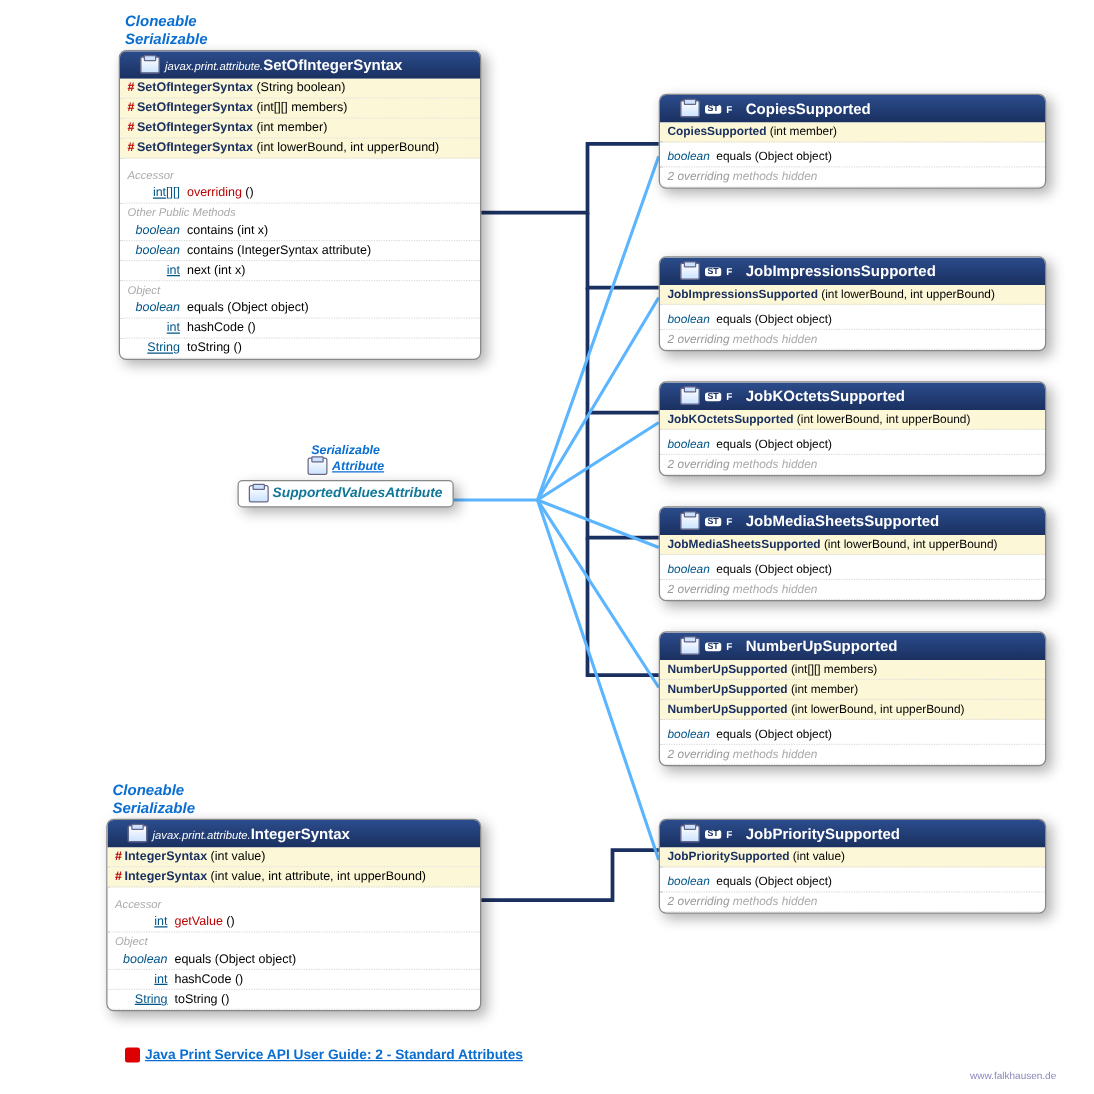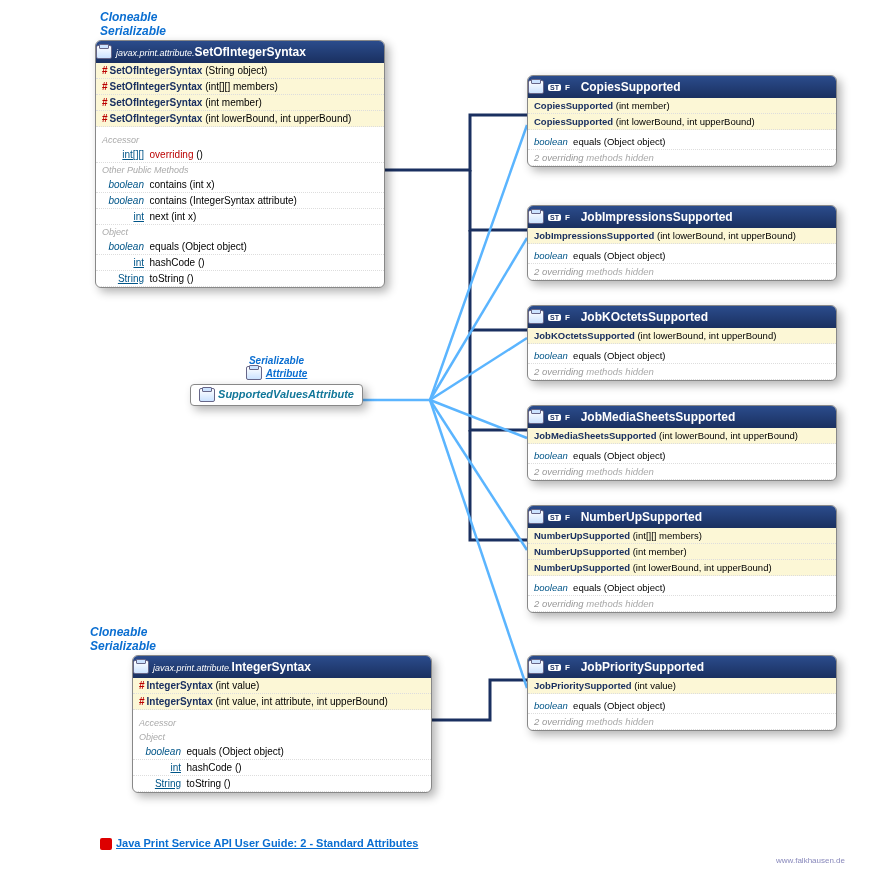--- a/index.html
+++ b/index.html
@@ -1,20 +1,20 @@
 <!DOCTYPE html>
 <html><head>
 <meta charset="utf-8">
 <style>
   * { box-sizing: border-box; margin: 0; padding: 0; }
   body { font-family: Arial, sans-serif; font-size: 10px; width: 875px; height: 875px; position: relative; background: #fff; }
   .canvas { position: relative; width: 875px; height: 875px; }
   .conn-svg { position: absolute; top: 0; left: 0; width: 875px; height: 875px; pointer-events: none; z-index: 1; }
   .box { position: absolute; border: 1px solid #888; border-radius: 6px; background: #fff; box-shadow: 4px 4px 10px rgba(0,0,0,0.3); z-index: 2; overflow: hidden; }
-  .box-header { background: linear-gradient(to bottom, #2b4c8c, #1a3060); color: #fff; font-weight: bold; padding: 4px 0; display: flex; align-items: center; gap: 4px; }
+  .box-header { background: linear-gradient(to bottom, #2b4c8c, #1a3060); color: #fff; font-weight: bold; padding: 4px 16px; display: flex; align-items: center; gap: 4px; }
   .box-header .pkg { font-weight: normal; font-style: italic; font-size: 9px; }
   .box-header .title { font-size: 12px; }
   .row { padding: 2px 6px; border-bottom: 1px dotted #ddd; font-size: 10px; white-space: nowrap; }
   .row.ctor { background: #fcf7d6; }
   .row-group { font-style: italic; color: #aaa; padding: 2px 6px; font-size: 9px; }
   .type-int { color: #058; text-decoration: underline; }
   .type-bool { color: #058; font-style: italic; }
   .type-str { color: #058; text-decoration: underline; }
   .name { color: #1a3060; font-weight: bold; }
   .name-accessor { color: #b00; font-weight: normal; }
@@ -58,21 +58,21 @@
   <div class="annot" style="top:10px; left:100px;">
     <div>Cloneable</div>
     <div>Serializable</div>
   </div>
 
   <div class="box" style="top:40px; left:95px; width:290px;">
     <div class="box-header">
       <span class="class-icon"></span>
       <span><span class="pkg">javax.print.attribute.</span><span class="title">SetOfIntegerSyntax</span></span>
     </div>
-    <div class="row ctor"><span class="hash">#</span><span class="name">SetOfIntegerSyntax</span> <span>(String object)</span></div>
+    <div class="row ctor"><span class="hash">#</span><span class="name">SetOfIntegerSyntax</span> <span>(String boolean)</span></div>
     <div class="row ctor"><span class="hash">#</span><span class="name">SetOfIntegerSyntax</span> <span>(int[][] members)</span></div>
     <div class="row ctor"><span class="hash">#</span><span class="name">SetOfIntegerSyntax</span> <span>(int member)</span></div>
     <div class="row ctor"><span class="hash">#</span><span class="name">SetOfIntegerSyntax</span> <span>(int lowerBound, int upperBound)</span></div>
     <div style="height:6px;"></div>
     <div class="row-group">Accessor</div>
     <div class="row"><span style="display:inline-block;width:42px;text-align:right;" class="type-int">int[][]</span>&nbsp;&nbsp;<span class="name-accessor">overriding</span> <span>()</span></div>
     <div class="row-group">Other Public Methods</div>
     <div class="row"><span style="display:inline-block;width:42px;text-align:right;" class="type-bool">boolean</span>&nbsp;&nbsp;<span>contains</span> <span>(int x)</span></div>
     <div class="row"><span style="display:inline-block;width:42px;text-align:right;" class="type-bool">boolean</span>&nbsp;&nbsp;<span>contains</span> <span>(IntegerSyntax attribute)</span></div>
     <div class="row"><span style="display:inline-block;width:42px;text-align:right;" class="type-int">int</span>&nbsp;&nbsp;<span>next</span> <span>(int x)</span></div>
@@ -92,40 +92,40 @@
       <span class="class-icon" style="vertical-align:middle;"></span>
       <span>SupportedValuesAttribute</span>
     </div>
   </div>
 
   <div class="annot" style="top:625px; left:90px;">
     <div>Cloneable</div>
     <div>Serializable</div>
   </div>
 
-  <div class="box" style="top:655px; left:85px; width:300px;margin-left:47px;">
+  <div class="box" style="top:655px; left:85px; width:300px;">
     <div class="box-header">
       <span class="class-icon"></span>
       <span><span class="pkg">javax.print.attribute.</span><span class="title">IntegerSyntax</span></span>
     </div>
     <div class="row ctor"><span class="hash">#</span><span class="name">IntegerSyntax</span> <span>(int value)</span></div>
     <div class="row ctor"><span class="hash">#</span><span class="name">IntegerSyntax</span> <span>(int value, int attribute, int upperBound)</span></div>
     <div style="height:6px;"></div>
     <div class="row-group">Accessor</div>
+    <div class="row"><span style="display:inline-block;width:42px;text-align:right;" class="type-int">int</span>&nbsp;&nbsp;<span class="name-accessor">getValue</span> <span>()</span></div>
     <div class="row-group">Object</div>
     <div class="row"><span style="display:inline-block;width:42px;text-align:right;" class="type-bool">boolean</span>&nbsp;&nbsp;<span>equals</span> <span>(Object object)</span></div>
     <div class="row"><span style="display:inline-block;width:42px;text-align:right;" class="type-int">int</span>&nbsp;&nbsp;<span>hashCode</span> <span>()</span></div>
     <div class="row"><span style="display:inline-block;width:42px;text-align:right;" class="type-str">String</span>&nbsp;&nbsp;<span>toString</span> <span>()</span></div>
   </div>
 
   <div id="subclass-col">
       <div class="box" style="top: 75px; left: 527px; width: 310px;">
         <div class="box-header"><span class="class-icon"></span><span class="stf-badge">ST</span> <span style="font-size:8px;">F</span>&nbsp;<span class="title">CopiesSupported</span></div>
         <div class="row ctor small-row"><span class="name">CopiesSupported</span> <span>(int member)</span></div>
-        <div class="row ctor small-row"><span class="name">CopiesSupported</span> <span>(int lowerBound, int upperBound)</span></div>
         <div style="height:4px;"></div>
         <div class="row small-row"><span class="type-bool">boolean</span>&nbsp;&nbsp;<span>equals</span> <span>(Object object)</span></div>
         <div class="row small-row hidden-note"><em>2 overriding</em> methods hidden</div>
       </div>
       <div class="box" style="top: 205px; left: 527px; width: 310px;">
         <div class="box-header"><span class="class-icon"></span><span class="stf-badge">ST</span> <span style="font-size:8px;">F</span>&nbsp;<span class="title">JobImpressionsSupported</span></div>
         <div class="row ctor small-row"><span class="name">JobImpressionsSupported</span> <span>(int lowerBound, int upperBound)</span></div>
         <div style="height:4px;"></div>
         <div class="row small-row"><span class="type-bool">boolean</span>&nbsp;&nbsp;<span>equals</span> <span>(Object object)</span></div>
         <div class="row small-row hidden-note"><em>2 overriding</em> methods hidden</div>

